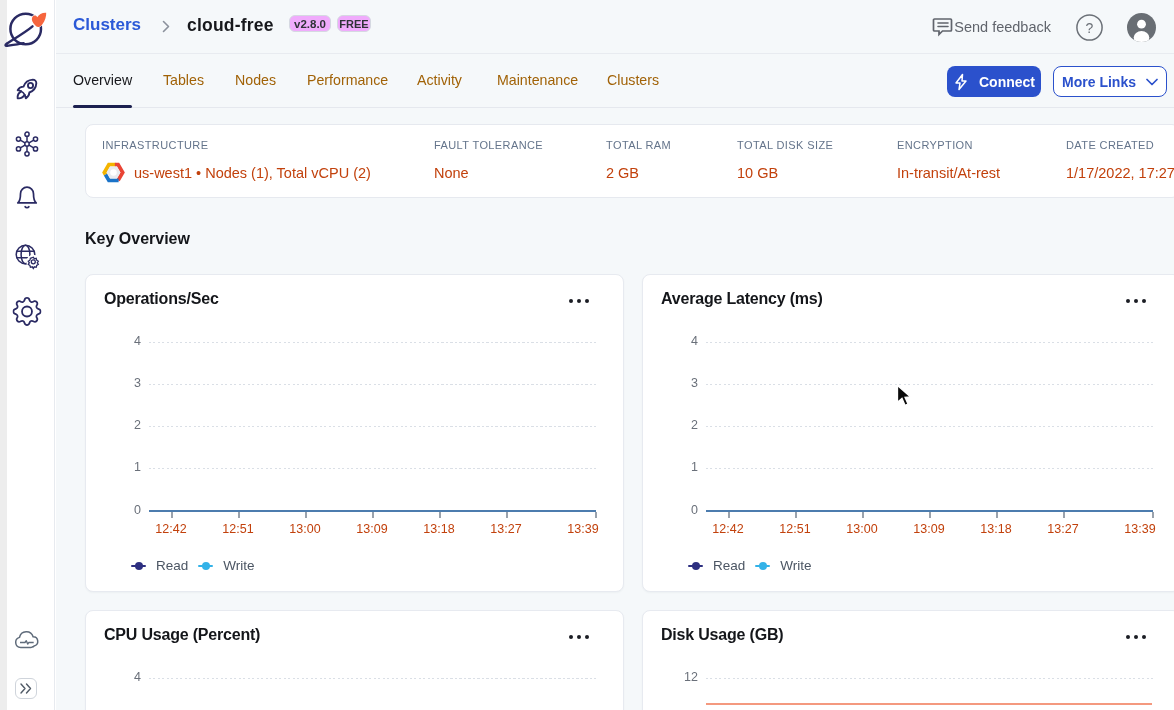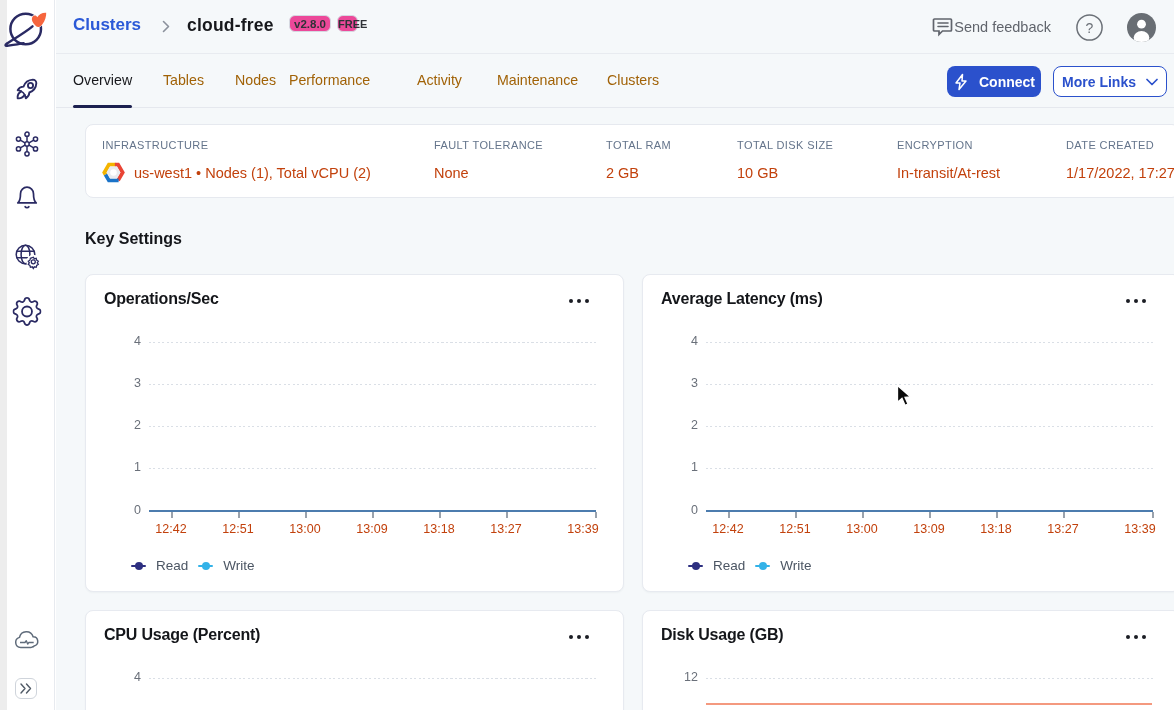--- a/index.html
+++ b/index.html
@@ -7,21 +7,21 @@
 .sidebar { position:fixed; left:0; top:0; width:55px; height:710px; background:#fff; border-right:1px solid #e7eaef; z-index:5; }
 .lstrip { position:absolute; left:0; top:0; width:7px; height:710px; background:#ededed; }
 .icon { position:absolute; left:50%; transform:translateX(-50%); }
 .main { position:absolute; left:56px; top:0; width:1118px; height:710px; background:#f5f8fa; }
 .topbar { position:absolute; left:0; top:0; width:1118px; height:54px; border-bottom:1px solid #e8ebf0; }
 .crumbs { position:absolute; left:17px; top:15px; height:24px; }
 .crumbs span { position:absolute; top:0; white-space:nowrap; }
 .crumbs .link { color:#2b59d7; font-size:17px; font-weight:bold; left:0; }
 .crumbs .sep { left:89px; top:4px; }
 .crumbs .name { color:#17181c; font-size:17.5px; font-weight:bold; letter-spacing:.2px; left:114px; }
-.badge { position:absolute; border:1px solid #d5d9e1; border-radius:6px; background:#ec4899; color:#2f3237; font-size:11.5px; font-weight:bold; text-align:center; line-height:17px; height:17px; top:2px; }
+.badge { position:absolute; border:1px solid #d5d9e1; border-radius:6px; background:#f0abfc; color:#2f3237; font-size:11.5px; font-weight:bold; text-align:center; line-height:17px; height:17px; top:2px; }
 .topright { position:absolute; right:18px; top:0; height:54px; display:flex; align-items:center; color:#60646c; }
 .topright .fb { font-size:14.5px; }
 .tabsrow { position:absolute; left:0; top:54px; width:1118px; height:54px; border-bottom:1px solid #e5e8ee; }
 .tabs { position:absolute; left:0; top:0; height:54px; }
 .tab { position:absolute; top:0; height:54px; line-height:52px; font-size:14.2px; color:#a16207; }
 .tab.active { color:#17181c; }
 .tab.active:after { content:""; position:absolute; left:0; right:0; bottom:0; height:3px; background:#1c2150; border-radius:2px; }
 .hbtns { position:absolute; left:0; top:12px; }
 .btn-connect { position:absolute; left:891px; width:94px; display:flex; align-items:center; justify-content:center; background:#2b51cc; color:#fff; border-radius:8px; height:31px; font-size:14px; font-weight:bold; }
 .btn-more { position:absolute; left:997px; width:114px; display:flex; align-items:center; justify-content:center; background:#fff; color:#2b51cc; border:1px solid #2b51cc; border-radius:8px; height:31px; font-size:14px; font-weight:bold; }
@@ -55,21 +55,21 @@
 <body>
 <div class="main">
   <div class="topbar">
     <div class="crumbs">
       <span class="link">Clusters</span>
       <span class="sep"><svg width="8" height="13" viewBox="0 0 8 13">
             <path d="M1.5 1.5 L6.5 6.5 L1.5 11.5" fill="none" stroke="#8b919c" stroke-width="1.6" stroke-linecap="round" stroke-linejoin="round"></path>
           </svg></span>
       <span class="name">cloud-free</span>
       <span class="badge" style="left:216px;width:42px">v2.8.0</span>
-      <span class="badge" style="left:264px;width:21px;font-size:11px">FREE</span>
+      <span class="badge" style="left:264px;width:34px;font-size:11px">FREE</span>
     </div>
     <div class="topright">
       <svg width="22" height="20" viewBox="0 0 22 20">
           <path d="M2.5 2 h16 a1 1 0 0 1 1 1 v10 a1 1 0 0 1 -1 1 h-8 l-3.5 3.5 v-3.5 h-4.5 a1 1 0 0 1 -1 -1 v-10 a1 1 0 0 1 1 -1 z" fill="none" stroke="#60646c" stroke-width="1.7"></path>
           <path d="M6 6 h10 M6 9.5 h10" stroke="#60646c" stroke-width="1.6" stroke-linecap="round"></path>
         </svg>
       <span class="fb">Send feedback</span>
       <svg style="margin-left:25px" width="27" height="27" viewBox="0 0 27 27">
           <circle cx="13.5" cy="13.5" r="12.6" fill="none" stroke="#6b7077" stroke-width="1.5"></circle>
           <text x="13.5" y="18.5" text-anchor="middle" font-size="14" fill="#6b7077" font-family="Liberation Sans">?</text>
@@ -86,21 +86,21 @@
             <ellipse cx="14.5" cy="24.6" rx="7.8" ry="6.6" fill="#fff"></ellipse>
           </g>
         </svg>
     </div>
   </div>
   <div class="tabsrow">
     <div class="tabs">
       <div class="tab active" style="left:17px">Overview</div>
       <div class="tab" style="left:107px">Tables</div>
       <div class="tab" style="left:179px">Nodes</div>
-      <div class="tab" style="left:233px">Performance</div>
+      <div class="tab" style="left:251px">Performance</div>
       <div class="tab" style="left:361px">Activity</div>
       <div class="tab" style="left:441px">Maintenance</div>
       <div class="tab" style="left:551px">Clusters</div>
     </div>
     <div class="hbtns">
       <div class="btn-connect"><svg width="17" height="18" viewBox="0 0 17 18" style="margin-right:9px">
             <path d="M9.5 1.5 L3 10 h4 l-1 6.5 L13 8 h-4 z" fill="none" stroke="#fff" stroke-width="1.5" stroke-linejoin="round"></path>
           </svg>Connect</div>
       <div class="btn-more">More Links<svg width="12" height="8" viewBox="0 0 12 8" style="margin-left:10px">
             <path d="M1 1.5 L6 6.5 L11 1.5" fill="none" stroke="#2b51cc" stroke-width="1.7" stroke-linecap="round" stroke-linejoin="round"></path>
@@ -136,21 +136,21 @@
         </div>
       <div class="col" style="left:811px">
           <div class="lab">ENCRYPTION</div>
           <div class="val">In-transit/At-rest</div>
         </div>
       <div class="col" style="left:980px">
           <div class="lab">DATE CREATED</div>
           <div class="val">1/17/2022, 17:27</div>
         </div>
     </div>
-    <div class="kmh">Key Settings</div>
+    <div class="kmh">Key Overview</div>
     <div class="card" style="left:17px;top:166px">
   <div class="title">Operations/Sec</div>
   <div class="dots">
           <i></i>
           <i></i>
           <i></i>
         </div>
   <div class="ylab" style="left:25px;top:59px">4</div>
   <div class="grid-dot" style="top:67px"></div>
   <div class="ylab" style="left:25px;top:101px">3</div>

